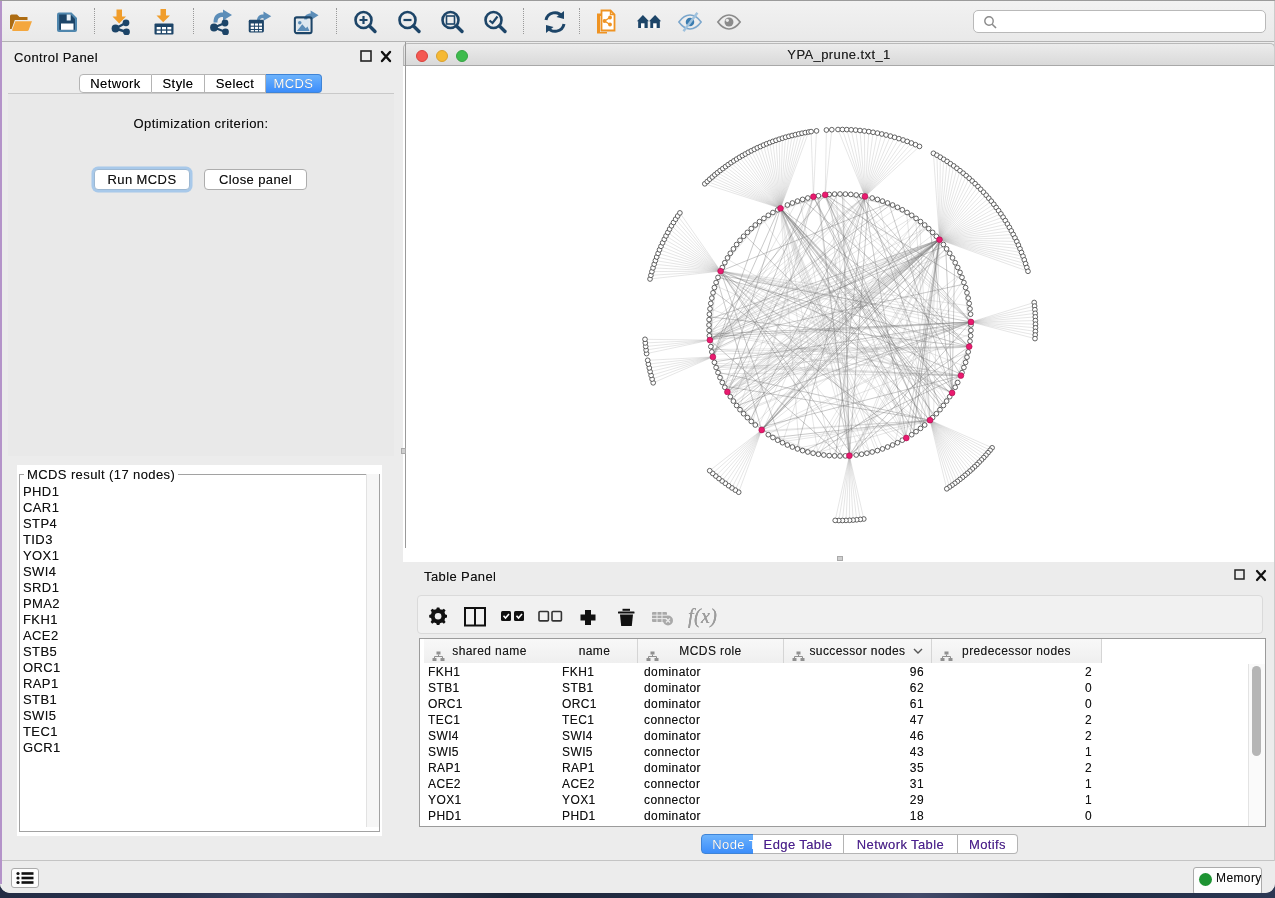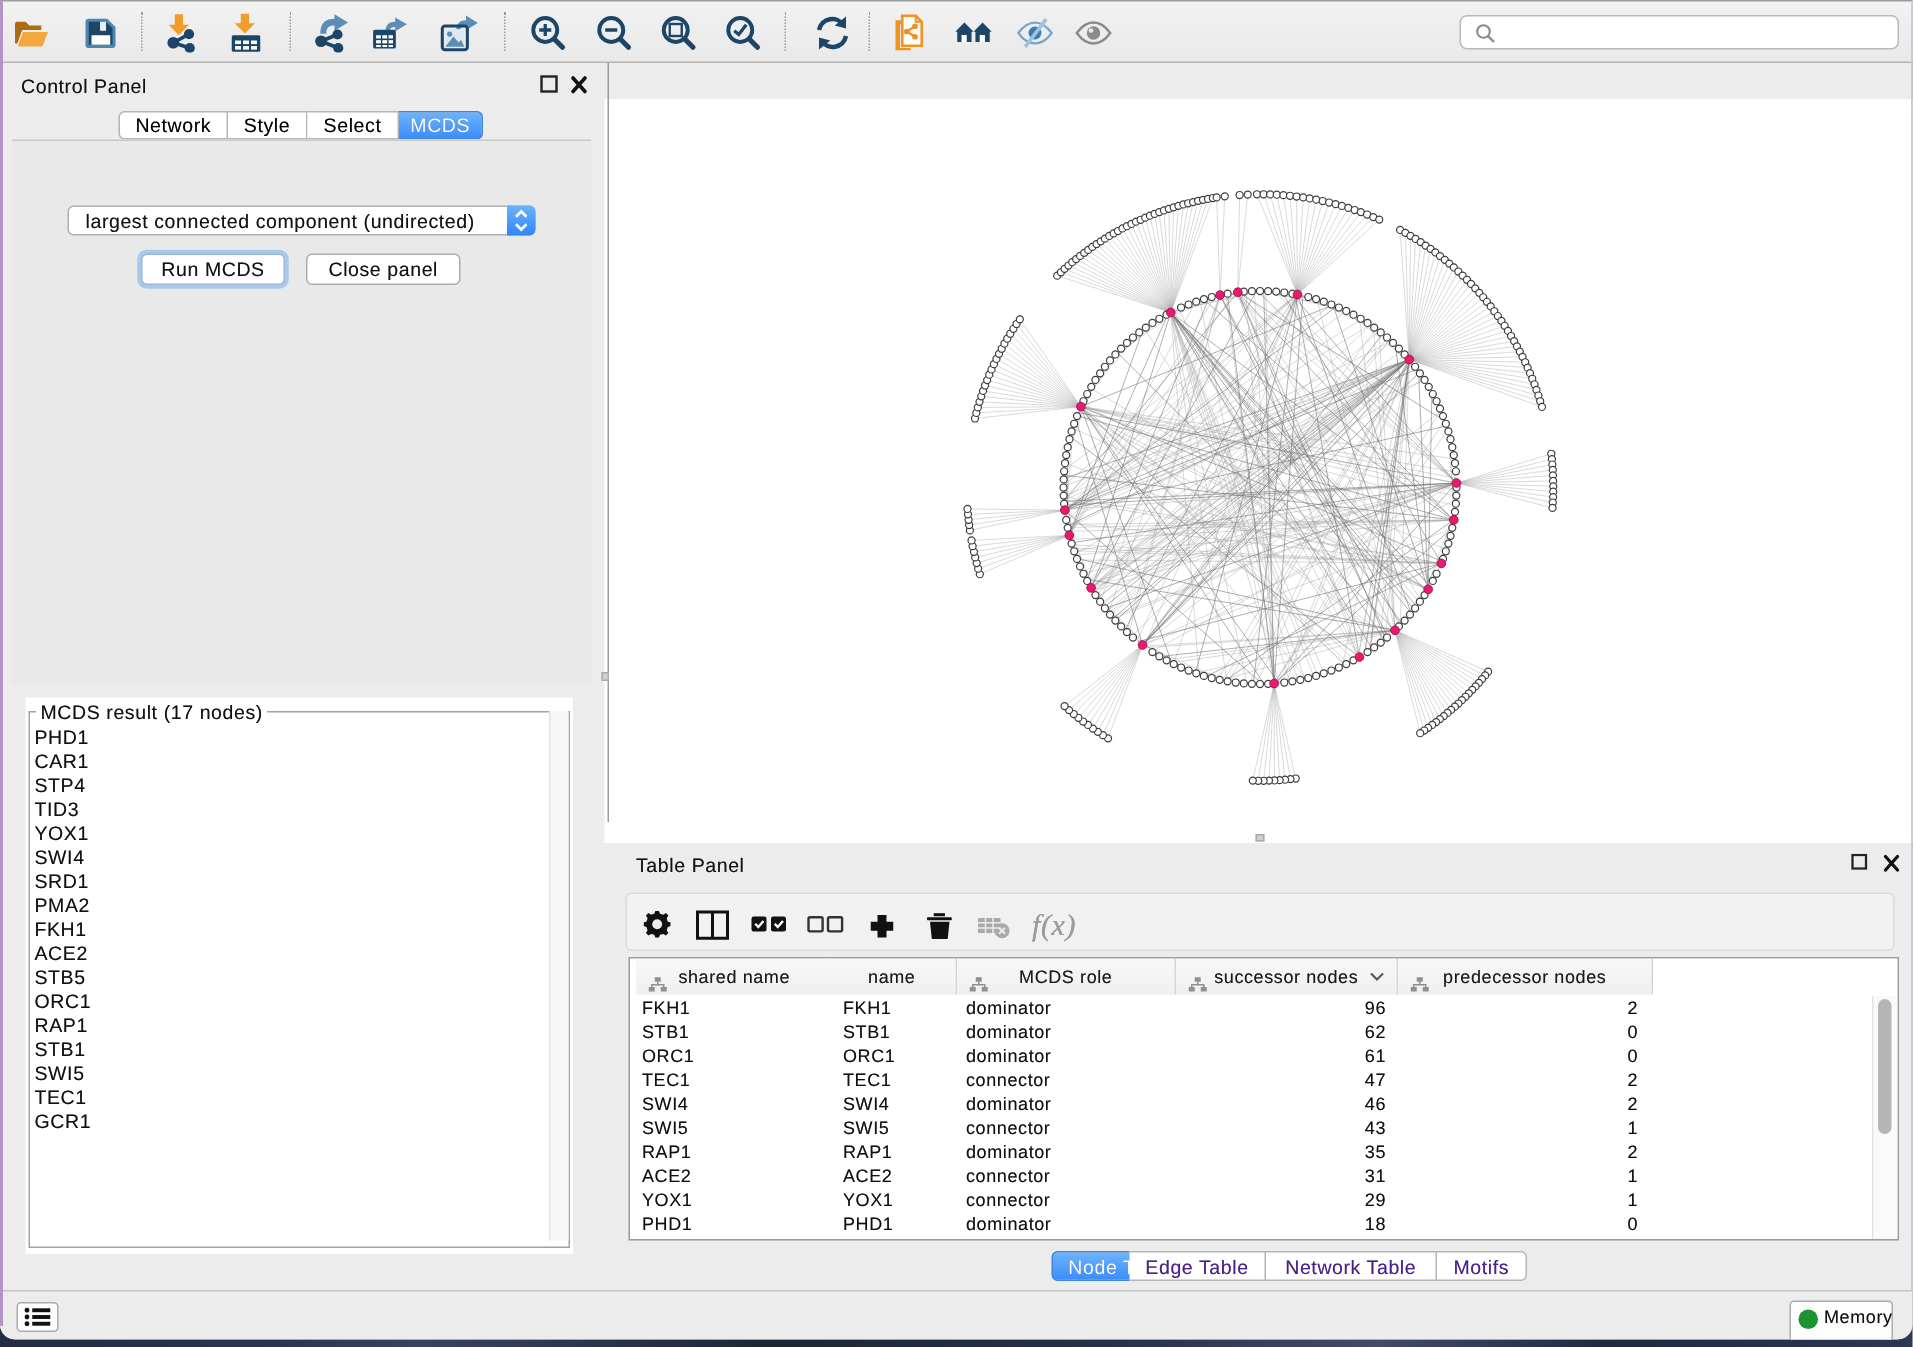--- a/index.html
+++ b/index.html
@@ -173,29 +173,21 @@
 <rect x="1" y="1" width="10" height="10" fill="none" stroke="#222" stroke-width="1.6"></rect>
 <path d="M22 2 L30 11 M30 2 L22 11" stroke="#111" stroke-width="2.4" stroke-linecap="round"></path>
 </svg>
 <div class="abs" style="left:79px; top:32px; width:244px; height:19px; font-size:13px;">
 <div class="tab first" style="left:0; width:73px;">Network</div>
 <div class="tab" style="left:73px; width:53px;">Style</div>
 <div class="tab" style="left:126px; width:61px;">Select</div>
 <div class="tab last sel" style="left:187px; width:56px;">MCDS</div>
 </div>
 <div class="abs" style="left:8px; top:51px; width:386px; height:363px; background:#e9e9e9; border-top:1px solid #c9c9c9;"></div>
-<div class="abs" style="left:45px; top:95px; width:312px; height:20px; background:#fff; border:1px solid #b0b0b0; border-radius:4px;">
-<div style="position:absolute; left:11px; top:0; line-height:19px; font-size:13px; color:#111;">largest connected component (undirected)</div>
-<div style="position:absolute; right:-1px; top:-1px; width:19px; height:20px; background:linear-gradient(#6db3fc,#2f86f6); border-radius:0 4px 4px 0;">
-<svg width="19" height="20" viewBox="0 0 19 20">
-            <path d="M6 7.5 L9.5 4 L13 7.5" fill="none" stroke="#fff" stroke-width="1.8"></path>
-            <path d="M6 12.5 L9.5 16 L13 12.5" fill="none" stroke="#fff" stroke-width="1.8"></path>
-          </svg>
-</div>
-      </div>
+<div class="abs" style="left:0; top:74px; width:402px; text-align:center; font-size:13px; color:#111;">Optimization criterion:</div>
 <div class="abs" style="left:94px; top:127px; width:96px; height:21px; background:#fff; border:1px solid #9db8d2; border-radius:4px; box-shadow:0 0 0 2.5px rgba(125,180,235,0.6); text-align:center; line-height:20px; font-size:13px; color:#111;">Run MCDS</div>
 <div class="abs" style="left:204px; top:127px; width:103px; height:21px; background:#fff; border:1px solid #adadad; border-radius:4px; text-align:center; line-height:20px; font-size:13px; color:#111;">Close panel</div>
 <div class="abs" style="left:17px; top:423px; width:365px; height:371px; background:#fff;">
 <fieldset style="position:absolute; left:2px; top:2px; width:361px; height:365px; border:1px solid #a2a2a2; border-radius:0;">
 <legend style="margin-left:4px; padding:0 3px; font-size:13px; color:#111;">MCDS result (17 nodes)</legend>
 </fieldset>
 <div style="position:absolute; left:6px; top:19px; font-size:13px; color:#111;">
           <div style="height:16px; line-height:16px;">PHD1</div>
           <div style="height:16px; line-height:16px;">CAR1</div>
           <div style="height:16px; line-height:16px;">STP4</div>
@@ -211,20 +203,26 @@
           <div style="height:16px; line-height:16px;">RAP1</div>
           <div style="height:16px; line-height:16px;">STB1</div>
           <div style="height:16px; line-height:16px;">SWI5</div>
           <div style="height:16px; line-height:16px;">TEC1</div>
           <div style="height:16px; line-height:16px;">GCR1</div>
         </div>
 <div style="position:absolute; right:3px; top:9px; width:13px; height:353px; background:#f6f6f6; border-left:1px solid #e2e2e2;"></div>
 </div>
 </div>
 <div id="netpanel">
+<div id="nettitle">
+<div class="tl" style="left:12px; background:#f45952; border:0.5px solid #d9423c;"></div>
+<div class="tl" style="left:32px; background:#f5b934; border:0.5px solid #d9a12e;"></div>
+<div class="tl" style="left:52px; background:#3ebb4d; border:0.5px solid #35a443;"></div>
+<div style="position:absolute; left:0; width:100%; text-align:center; line-height:22px; font-size:13px; color:#222;">YPA_prune.txt_1</div>
+</div>
 <div id="netcanvas"><svg width="872" height="496" viewBox="0 0 872 496">
 <g stroke="#ababab" stroke-width="0.45" stroke-opacity="0.66">
 <line x1="377.5" y1="142.3" x2="301.8" y2="117.8"></line>
 <line x1="377.5" y1="142.3" x2="304.3" y2="115.5"></line>
 <line x1="377.5" y1="142.3" x2="306.7" y2="113.2"></line>
 <line x1="377.5" y1="142.3" x2="309.3" y2="111.0"></line>
 <line x1="377.5" y1="142.3" x2="311.8" y2="108.8"></line>
 <line x1="377.5" y1="142.3" x2="314.4" y2="106.7"></line>
 <line x1="377.5" y1="142.3" x2="317.1" y2="104.6"></line>
 <line x1="377.5" y1="142.3" x2="319.8" y2="102.6"></line>

